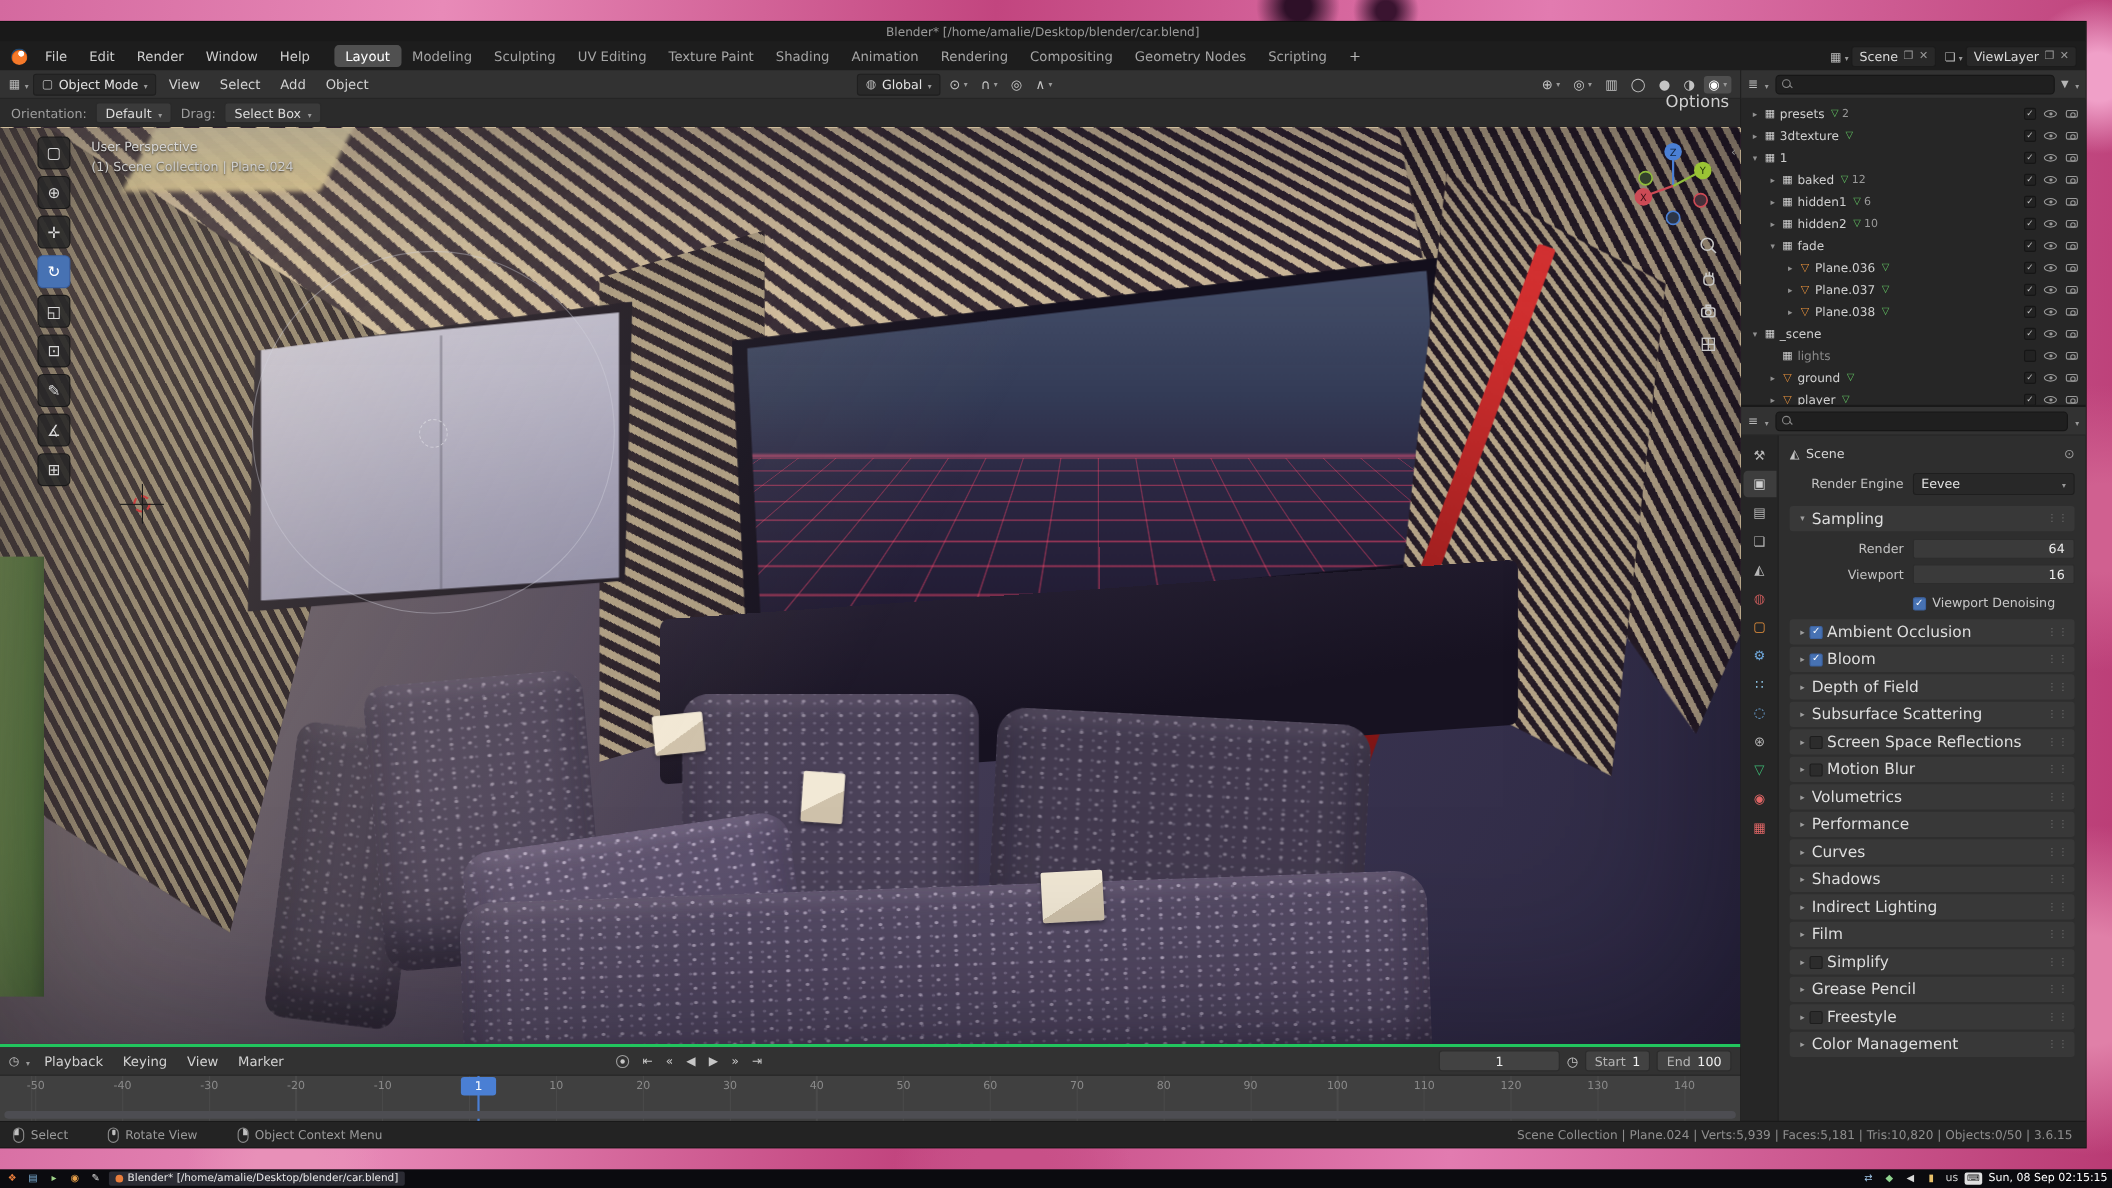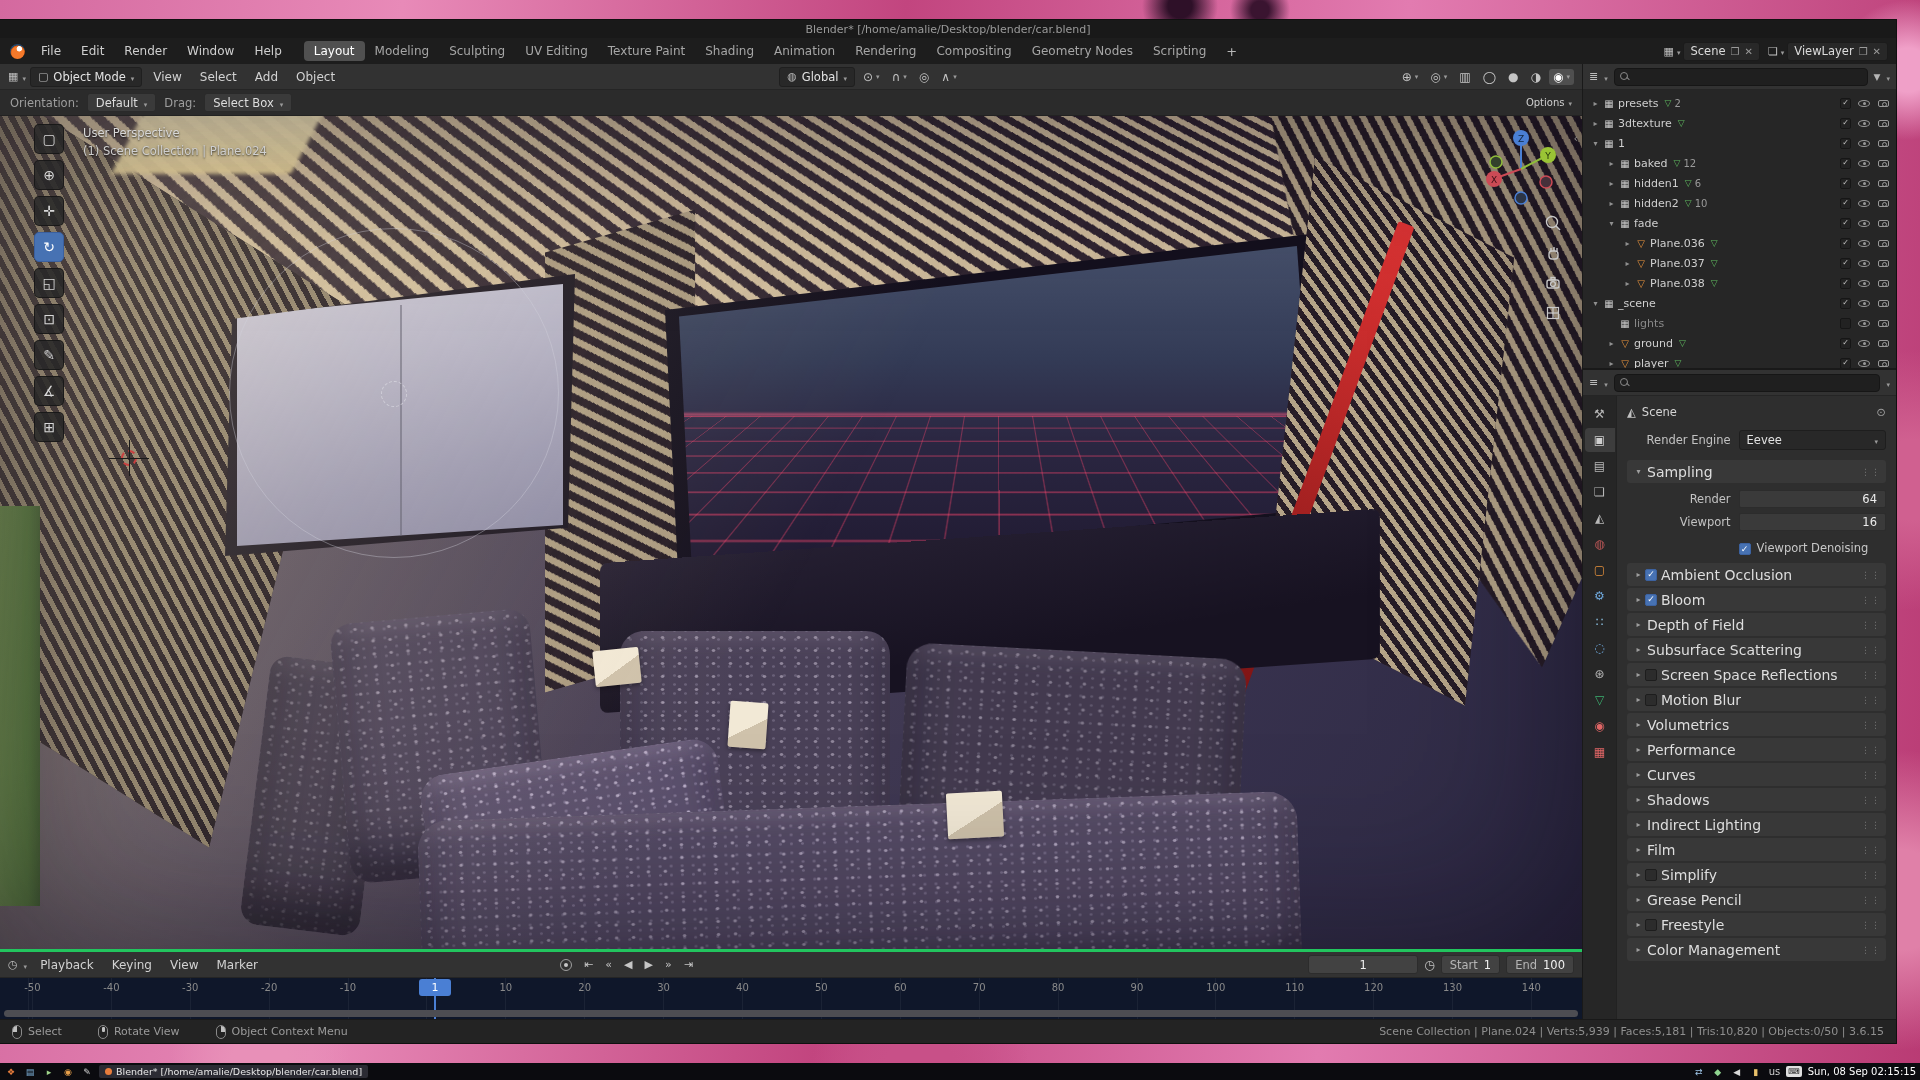--- a/index.html
+++ b/index.html
@@ -66,21 +66,21 @@
   .hicon { color:#c4c4c4; font-size:12px; padding:1px 4px; border-radius:3px; display:flex; align-items:center; gap:2px; }
   .hicon[data-active="true"] { background:#4f4f4f; color:#ffffff; }
   .hicon[data-caret="true"]::after { content:"▾"; font-size:7px; color:#9a9a9a; margin-left:1px; }
 
   
   .vps { height:26px; background:#2b2b2b; border-bottom:1px solid #222;
          display:flex; align-items:center; padding:0 10px; gap:8px; flex:none; }
   .vps .lbl { color:#9e9e9e; font-size:11.5px; }
   .dd2 { display:flex; align-items:center; gap:6px; background:#3a3a3a; border:1px solid #2a2a2a;
          border-radius:3px; height:19px; padding:0 8px; color:#dddddd; font-size:11.5px; }
-  .options-btn { margin-left:auto; display:flex; align-items:center; gap:4px; color:#cfcfcf; font-size:10px; }
+  .options-btn { margin-left:auto; display:flex; align-items:center; gap:4px; color:#cfcfcf; font-size:15px;flex-direction:column; }
 
   
   .vpcanvas { flex:1; position:relative; overflow:hidden;
     background:linear-gradient(118deg,#7a6b66 0%,#5d5360 22%,#4a4156 45%,#3a3450 68%,#2d2944 100%); }
   .layer { position:absolute; }
   .checker { background-color:#2e2433;
     background-image:
       repeating-linear-gradient(38deg, rgba(226,205,168,.92) 0 6px, rgba(44,32,44,.92) 6px 13px),
       repeating-linear-gradient(-52deg, rgba(226,205,168,.22) 0 9px, rgba(0,0,0,0) 9px 18px); }
   .sc-ceiling { left:-80px; top:-130px; width:120%; height:480px; opacity:.95;
@@ -166,21 +166,21 @@
   .rec { width:12px; height:12px; border-radius:50%; border:1px solid #9e9e9e; position:relative; }
   .rec::after { content:""; position:absolute; left:3px; top:3px; width:4px; height:4px; border-radius:50%; background:#c8c8c8; }
   .tbtn { color:#c6c6c6; font-size:11px; padding:1px 4px; }
   .tl-right { margin-left:auto; display:flex; align-items:center; gap:6px; }
   .framefield { width:110px; height:19px; background:#424242; border:1px solid #2c2c2c; border-radius:3px;
                 color:#f0f0f0; font-size:11.5px; display:flex; align-items:center; justify-content:center; }
   .sefield { height:19px; background:#424242; border:1px solid #2c2c2c; border-radius:3px; padding:0 8px;
              display:flex; align-items:center; gap:6px; font-size:11.5px; }
   .sefield .sl { color:#b5b5b5; } .sefield .sv { color:#f0f0f0; }
   .tl-clock { color:#c0c0c0; font-size:12px; }
-  .tlruler { flex:1; position:relative; background:#0f172a; overflow:hidden; }
+  .tlruler { flex:1; position:relative; background:#404040; overflow:hidden; }
   .tlgrid { position:absolute; left:0; top:0; right:0; bottom:0;
     background-image:repeating-linear-gradient(90deg, rgba(255,255,255,.05) 0 1px, rgba(0,0,0,0) 1px 78.9px);
     background-position:32px 0; }
   .ticks { position:absolute; left:0; top:4px; right:0; display:flex; margin-left:-7px; }
   .tick { width:78.9px; text-align:center; font-size:10px; color:#8a8a8a; flex:none; }
   .ph-line { position:absolute; left:434px; top:0; bottom:0; width:2px; background:#4a7fd4; }
   .ph-chip { position:absolute; left:419px; top:1px; width:32px; height:17px; background:#4a7fd4; border-radius:3px;
              color:#fff; font-size:11px; display:flex; align-items:center; justify-content:center; }
   .tlsb { position:absolute; left:4px; right:4px; bottom:2px; height:7px; background:#4d4d52; border-radius:4px; }
 

